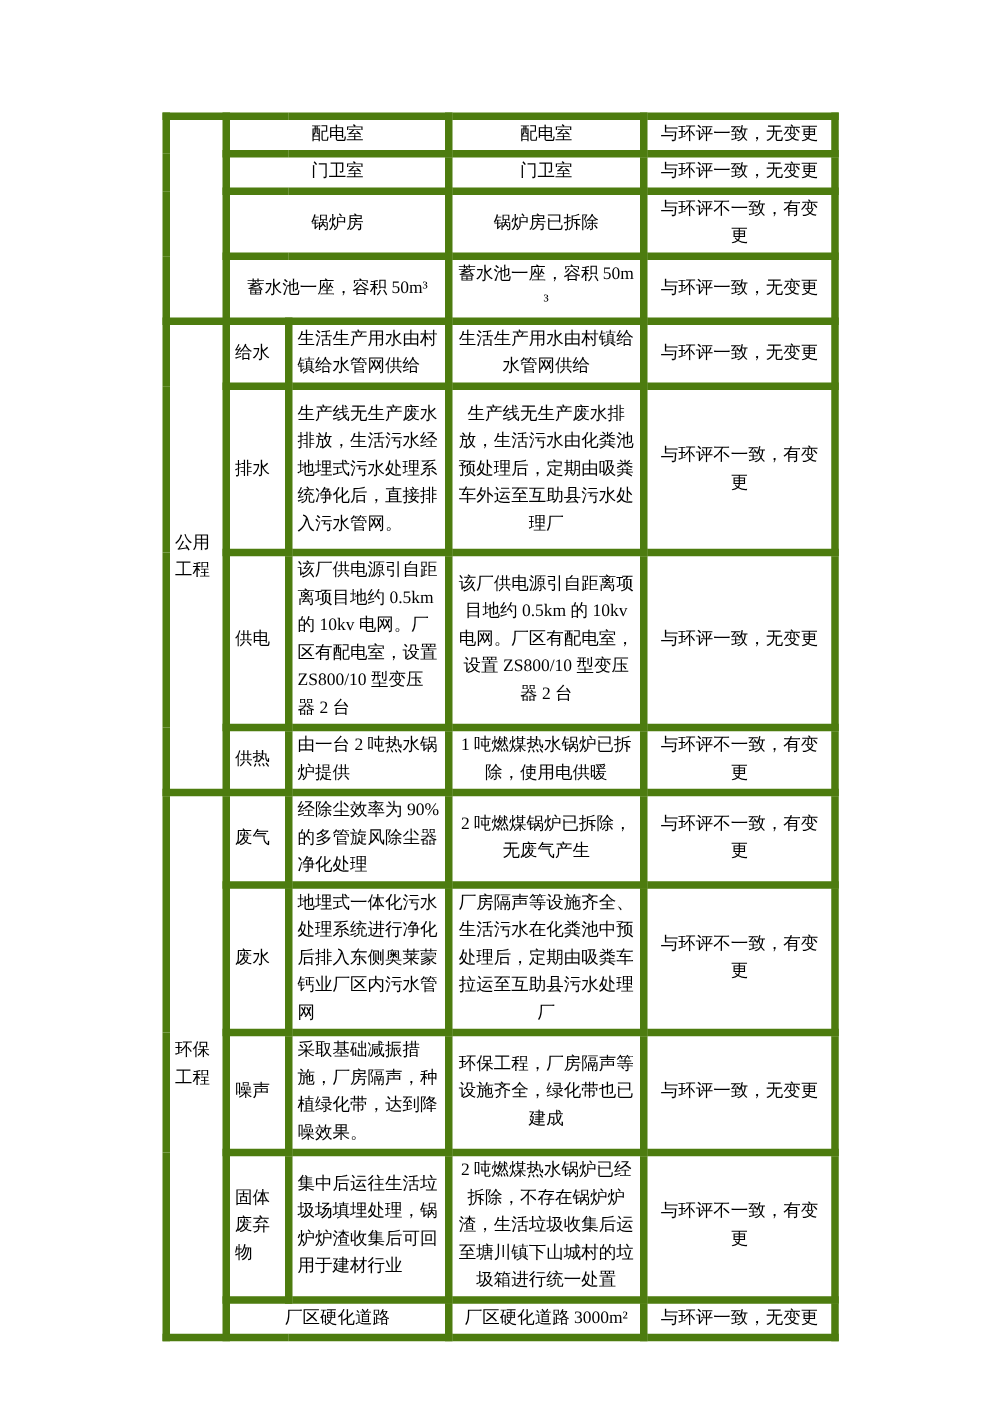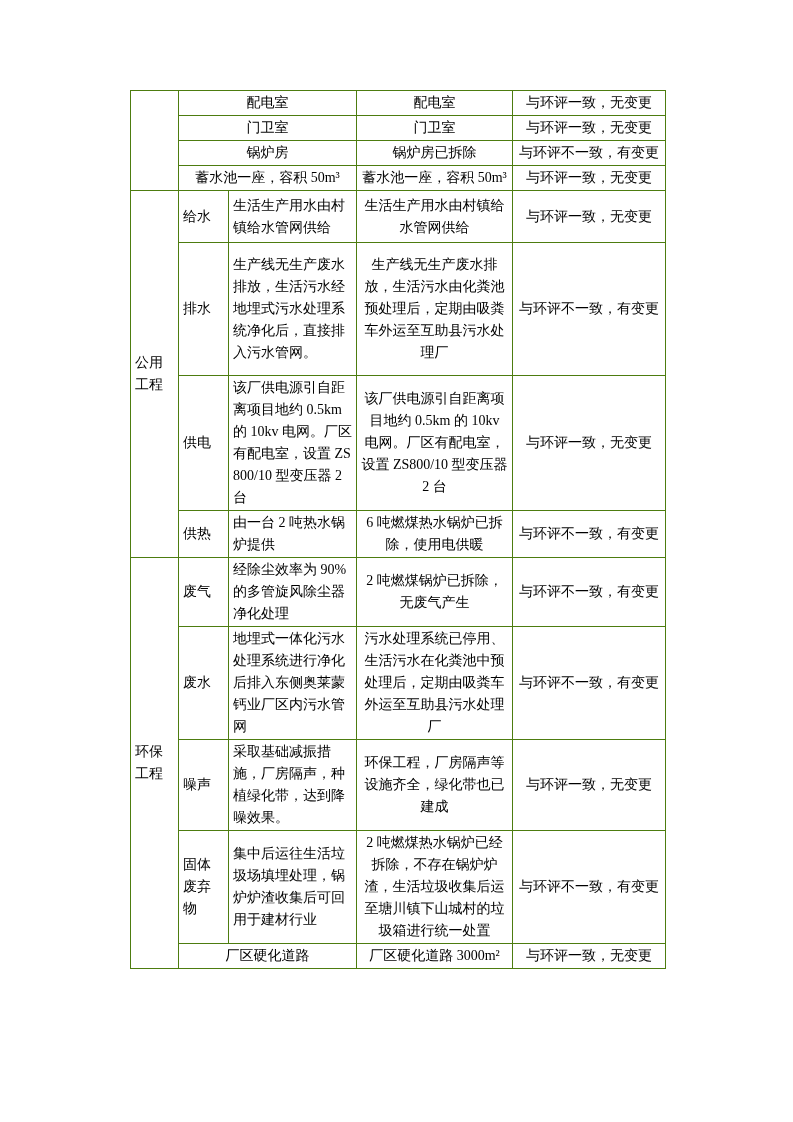--- a/index.html
+++ b/index.html
@@ -20,21 +20,21 @@
     position: absolute;
     left: 130px;
     top: 90px;
     width: 535px;
     border-collapse: collapse;
     table-layout: fixed;
     font-size: 14px;
     line-height: 22px;
   }
   table.doc-table td {
-    border: 1px solid #4d7c0f;
+    border: 6px solid #4d7c0f;
     vertical-align: middle;
     padding: 1px 4px;
     overflow: hidden;
     word-break: break-all;
   }
   .c-group {
     text-align: left;
     padding: 1px 9px;
   }
   .c-item {
@@ -125,35 +125,35 @@
     </tr>
     <tr class="h129">
       <td class="c-item">供电</td>
       <td class="c-eia">该厂供电源引自距离项目地约 0.5km 的 10kv 电网。厂区有配电室，设置 ZS800/10 型变压器 2 台</td>
       <td class="center">该厂供电源引自距离项目地约 0.5km 的 10kv 电网。厂区有配电室，设置 ZS800/10 型变压器 2 台</td>
       <td class="center">与环评一致，无变更</td>
     </tr>
     <tr class="h45">
       <td class="c-item">供热</td>
       <td class="c-eia">由一台 2 吨热水锅炉提供</td>
-      <td class="center">6 吨燃煤热水锅炉已拆除，使用电供暖</td>
+      <td class="center">1 吨燃煤热水锅炉已拆除，使用电供暖</td>
       <td class="center">与环评不一致，有变更</td>
     </tr>
 
     <tr class="h56">
       <td class="c-group" rowspan="5">环保工程</td>
       <td class="c-item">废气</td>
       <td class="c-eia">经除尘效率为 90%的多管旋风除尘器净化处理</td>
       <td class="center">2 吨燃煤锅炉已拆除，无废气产生</td>
       <td class="center">与环评不一致，有变更</td>
     </tr>
     <tr class="h108">
       <td class="c-item">废水</td>
       <td class="c-eia">地埋式一体化污水处理系统进行净化后排入东侧奥莱蒙钙业厂区内污水管网</td>
-      <td class="center">污水处理系统已停用、生活污水在化粪池中预处理后，定期由吸粪车外运至互助县污水处理厂</td>
+      <td class="center">厂房隔声等设施齐全、生活污水在化粪池中预处理后，定期由吸粪车拉运至互助县污水处理厂</td>
       <td class="center">与环评不一致，有变更</td>
     </tr>
     <tr class="h72">
       <td class="c-item">噪声</td>
       <td class="c-eia">采取基础减振措施，厂房隔声，种植绿化带，达到降噪效果。</td>
       <td class="center">环保工程，厂房隔声等设施齐全，绿化带也已建成</td>
       <td class="center">与环评一致，无变更</td>
     </tr>
     <tr class="h99">
       <td class="c-item">固体废弃物</td>

